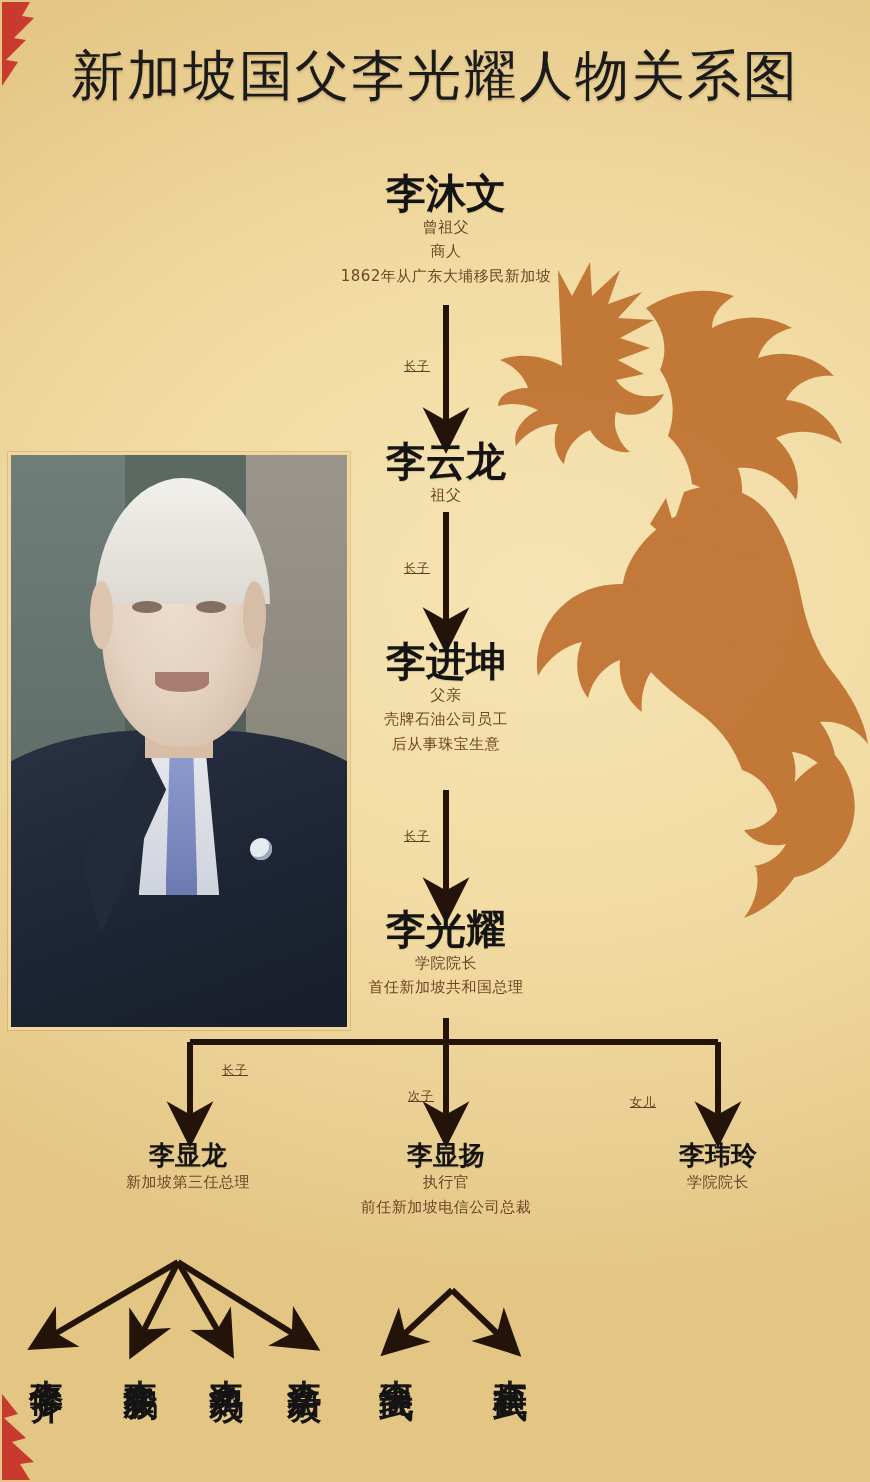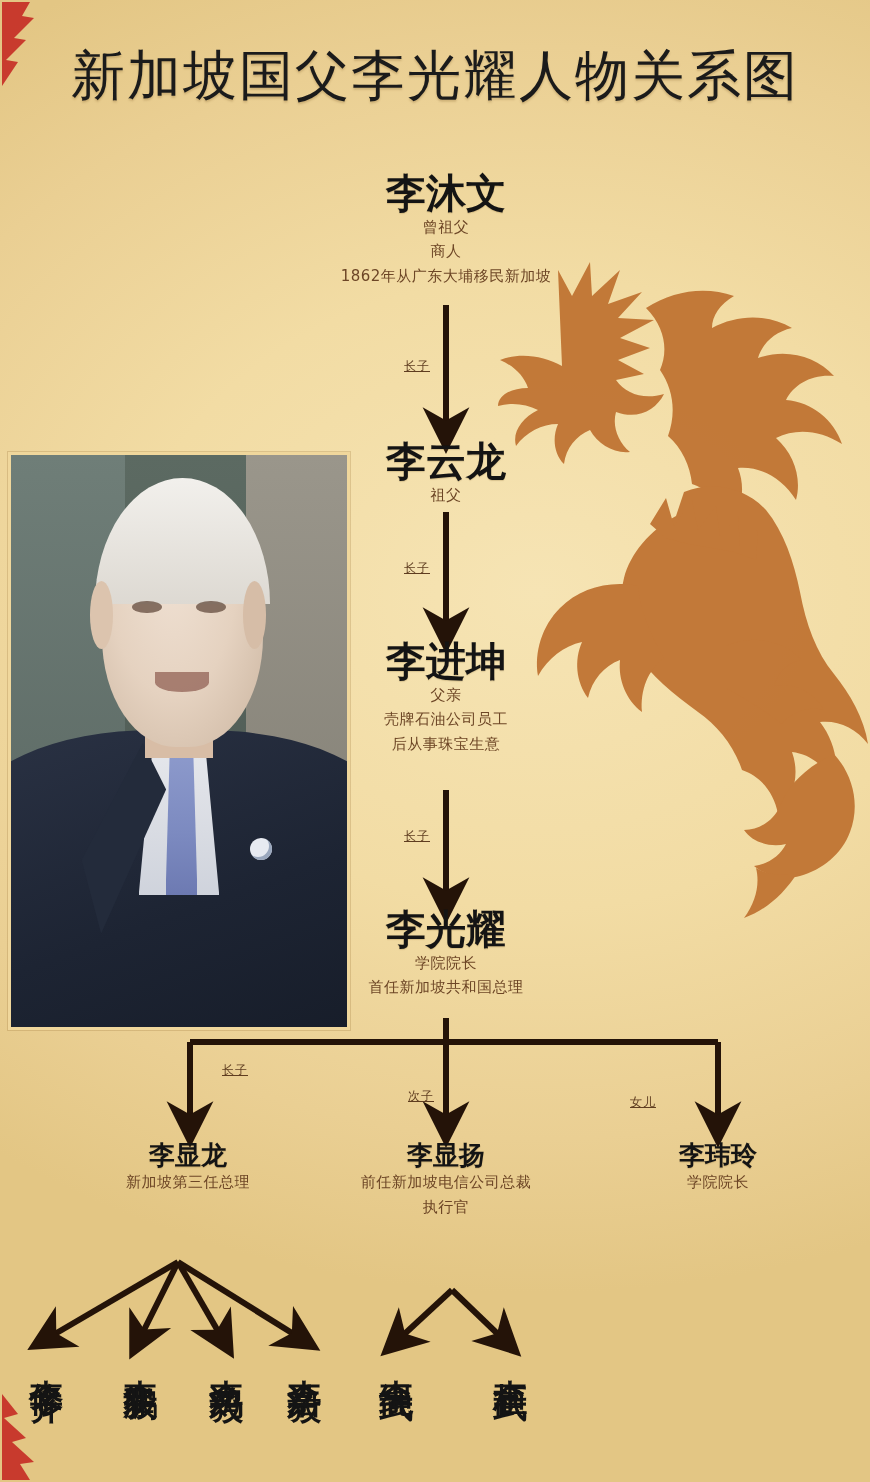--- a/index.html
+++ b/index.html
@@ -280,22 +280,22 @@
     <div class="n-sub">首任新加坡共和国总理</div>
   </div>
 
   <div class="node" style="left:28px;top:1142px;width:320px;">
     <div class="n-name sm">李显龙</div>
     <div class="n-sub">新加坡第三任总理</div>
   </div>
 
   <div class="node" style="left:296px;top:1142px;width:300px;">
     <div class="n-name sm">李显扬</div>
+    <div class="n-sub">执行官</div>
     <div class="n-sub">前任新加坡电信公司总裁</div>
-    <div class="n-sub">执行官</div>
   </div>
 
   <div class="node" style="left:568px;top:1142px;width:300px;">
     <div class="n-name sm">李玮玲</div>
     <div class="n-sub">学院院长</div>
   </div>
 
   <div class="gname" style="left:26px;top:1352px;">李修齐</div>
   <div class="gname" style="left:120px;top:1352px;">李毅鹏</div>
   <div class="gname" style="left:206px;top:1352px;">李鸿毅</div>

